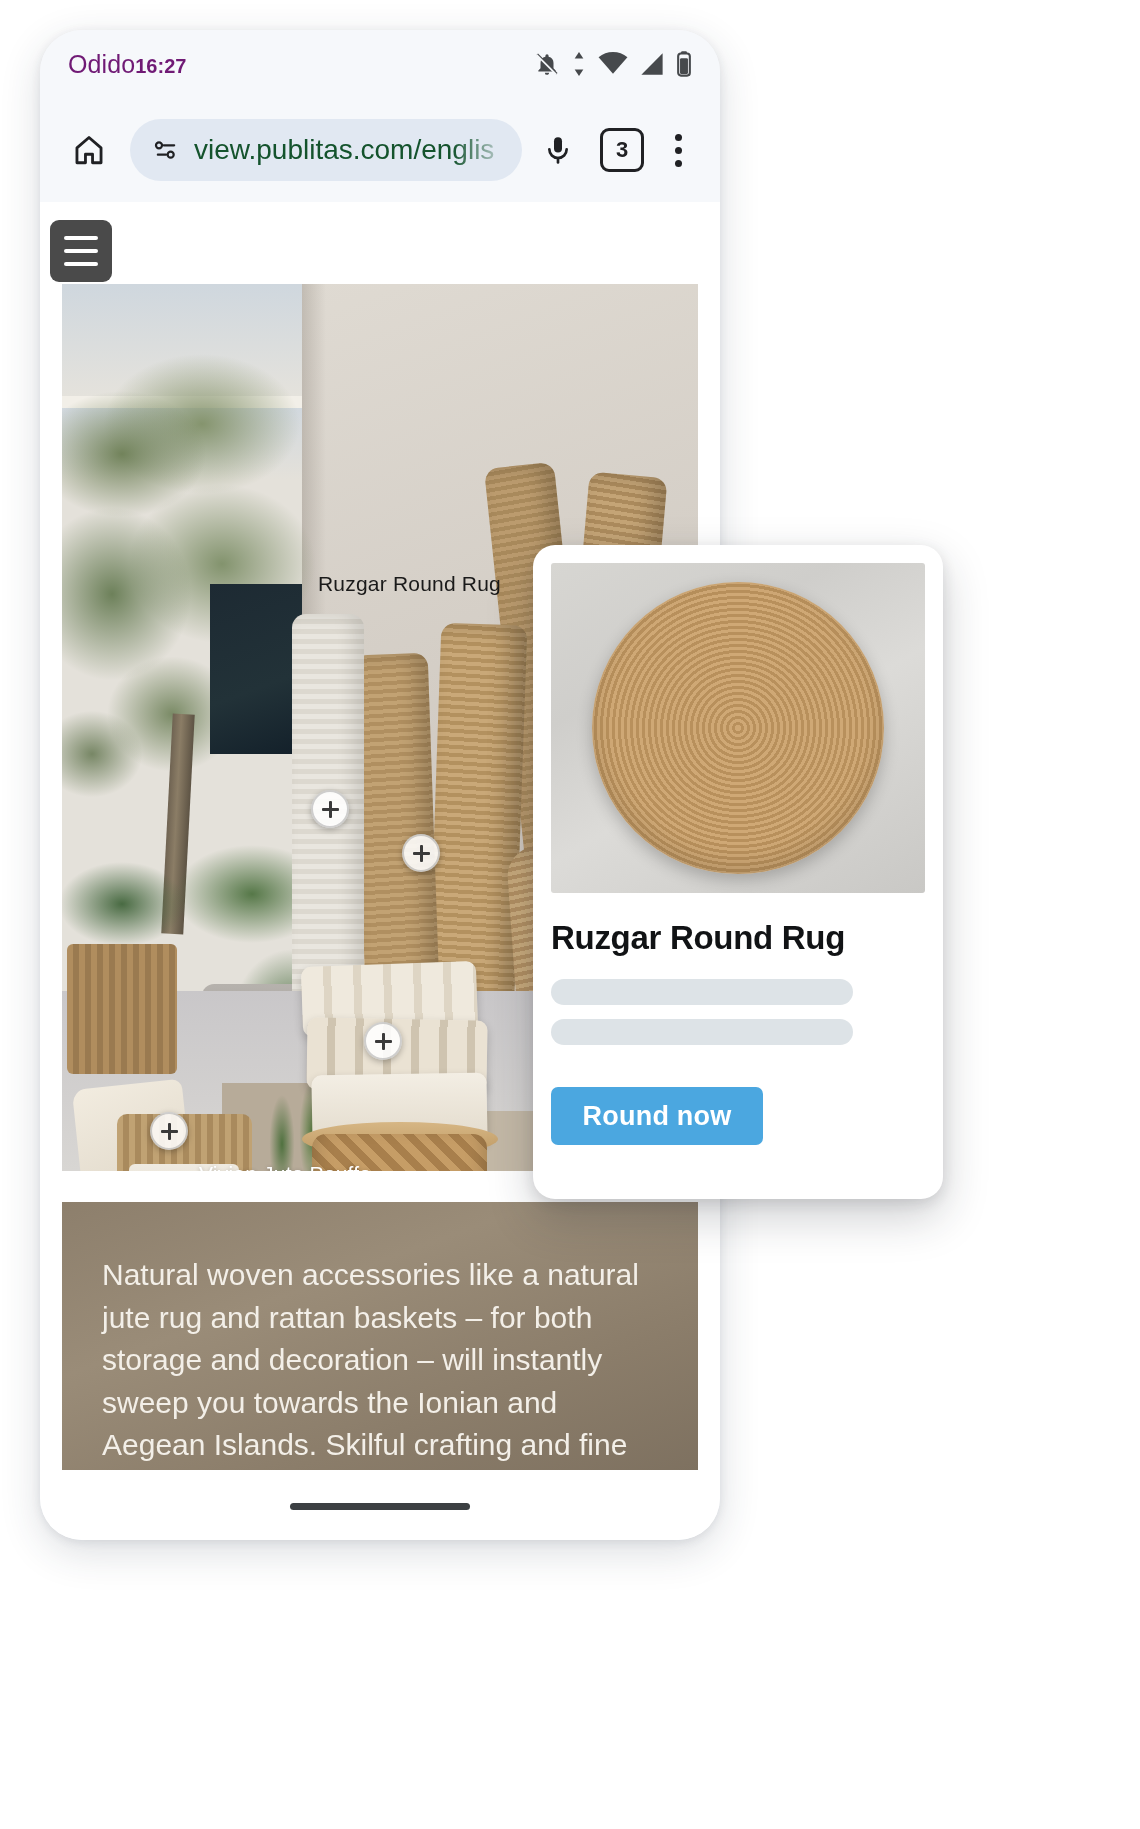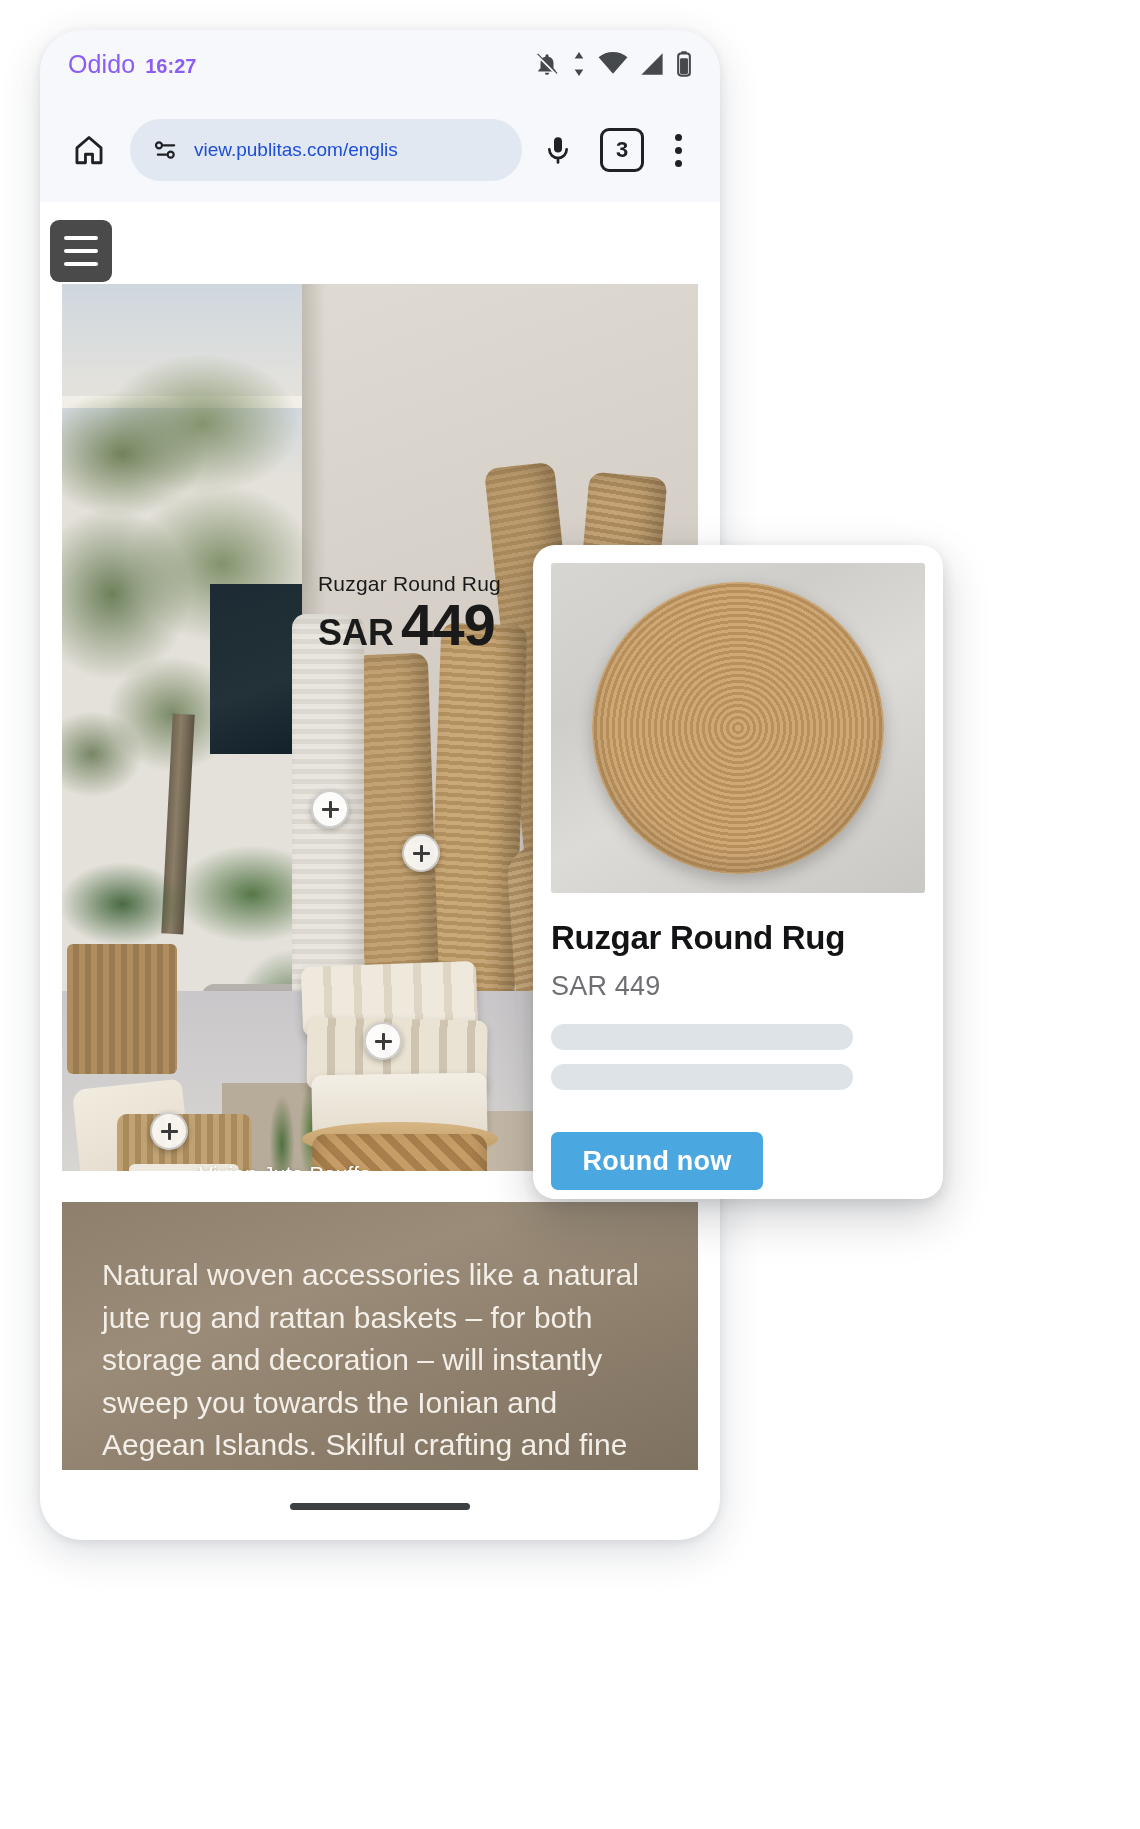--- a/index.html
+++ b/index.html
@@ -22,21 +22,21 @@
   }
 
   
   #status-bar {
     position: absolute; left: 0; top: 0;
     width: 680px; height: 68px;
     display: flex; align-items: center; justify-content: space-between;
     padding: 0 28px 0 28px;
     background: #f6f8fb;
   }
-  .status-left { display: flex; align-items: baseline; gap: 10px; color: #8b5cf6; }
+  .status-left { display: flex; align-items: baseline; color: #701a75; }
   .carrier { font-size: 25px; letter-spacing: .1px; }
   .clock { font-size: 20px; font-weight: 600; }
   .status-right { display: flex; align-items: center; gap: 11px; }
   .sicon { display: block; }
 
   
   #browser-bar {
     position: absolute; left: 0; top: 68px;
     width: 680px; height: 104px;
     background: #f6f8fb;
@@ -48,21 +48,21 @@
     flex: 1 1 auto; height: 62px;
     background: #e1e8f2;
     border-radius: 32px;
     display: flex; align-items: center; gap: 14px;
     padding: 0 20px 0 22px;
     margin: 0 10px 0 14px;
     overflow: hidden;
     min-width: 0;
   }
   #url-text {
-    font-size: 19px; color: #1d4ed8;
+    font-size: 28px; color: #14532d;
     white-space: nowrap; overflow: hidden;
     flex: 1 1 auto; min-width: 0;
     -webkit-mask-image: linear-gradient(to right, #000 84%, rgba(0,0,0,.15) 100%);
             mask-image: linear-gradient(to right, #000 84%, rgba(0,0,0,.15) 100%);
   }
   #mic-button { width: 52px; height: 52px; display:flex; align-items:center; justify-content:center; flex:0 0 auto; }
   #tab-button {
     width: 44px; height: 44px; flex:0 0 auto;
     border: 3px solid #202124; border-radius: 9px;
     display:flex; align-items:center; justify-content:center;
@@ -467,24 +467,20 @@
       <div class="pouffe-top"></div>
       <div class="pouffe"></div>
 
       <div class="hotspot" style="left:249px; top:506px;"></div>
       <div class="hotspot" style="left:340px; top:550px;"></div>
       <div class="hotspot" style="left:302px; top:738px;"></div>
       <div class="hotspot" style="left:88px;  top:828px;"></div>
 
       <div class="tag tag-dark" style="left:256px; top:288px;">
         <div class="tag-name">Ruzgar Round Rug</div>
-        <div class="tag-price">
-          <span class="tag-cur">SAR</span>
-          <span class="tag-val">449</span>
-        </div>
       </div>
 
       <div class="tag tag-light" style="left:137px; top:878px;">
         <div class="tag-name">Vivian Jute Pouffe</div>
 
       </div>
     </div>
 
     <div id="description-block">
       <p id="description-text">Natural woven accessories like a natural jute rug and rattan baskets – for both storage and decoration – will instantly sweep you towards the Ionian and Aegean Islands. Skilful crafting and fine yarns weave together to shape a story in the space.</p>
@@ -494,19 +490,18 @@
   <div id="gesture-bar">
     <div id="gesture-pill"></div>
   </div>
 </div>
 
 <div id="product-card">
   <div id="product-image">
     <div id="product-rug"></div>
   </div>
   <div id="product-title">Ruzgar Round Rug</div>
-  <div id="product-price">SAR 449</div>
   <div class="skeleton-bar" id="skeleton-1" style="background: rgb(221, 227, 231);"></div>
   <div class="skeleton-bar" id="skeleton-2" style="background: rgb(221, 227, 231);"></div>
   <button id="shop-now-button" style="background: rgb(75, 167, 224);">
     <span id="shop-now-label">Round now</span>
   </button>
 </div>
 
 </body></html>

